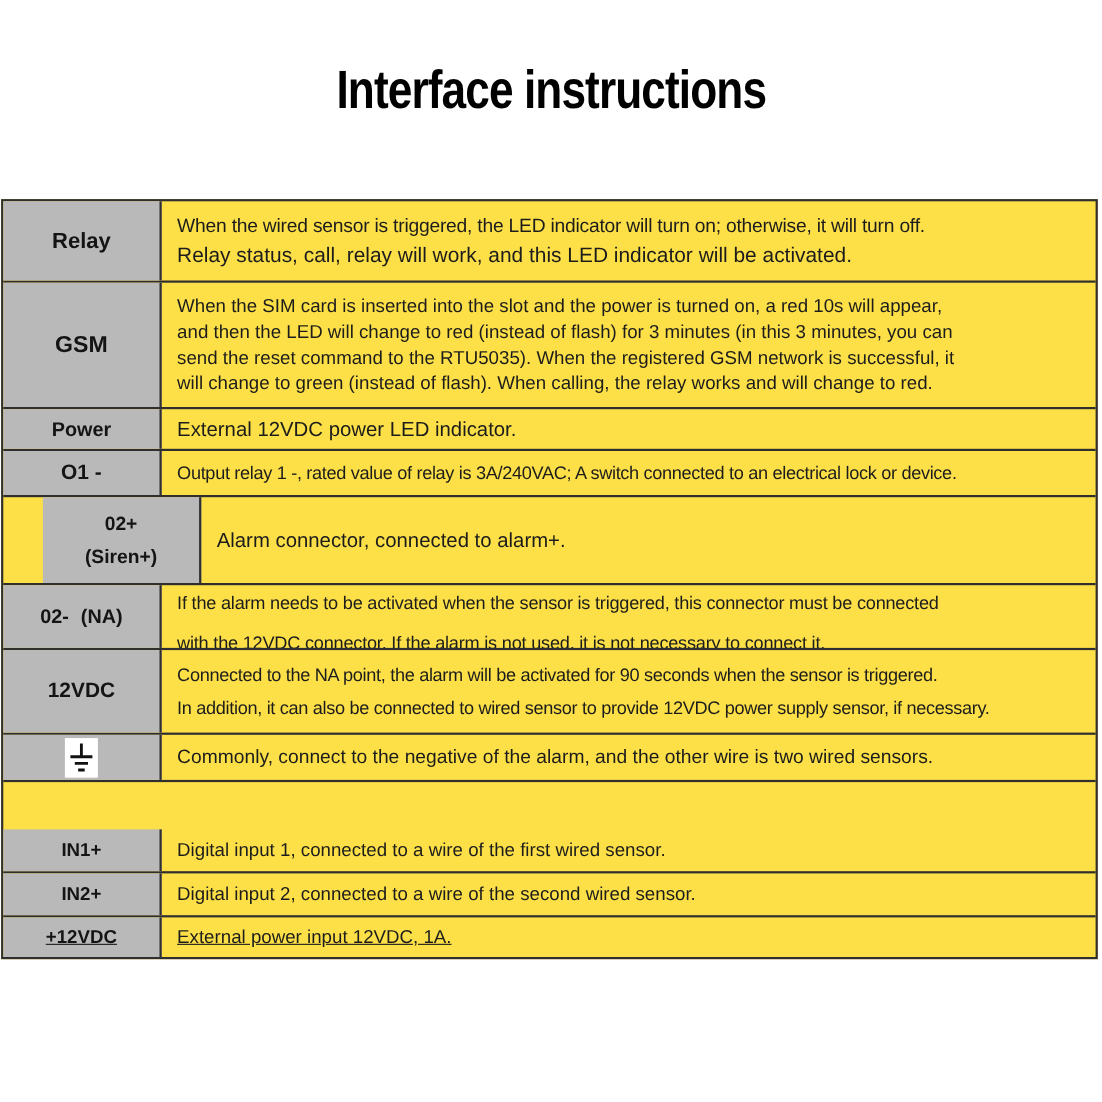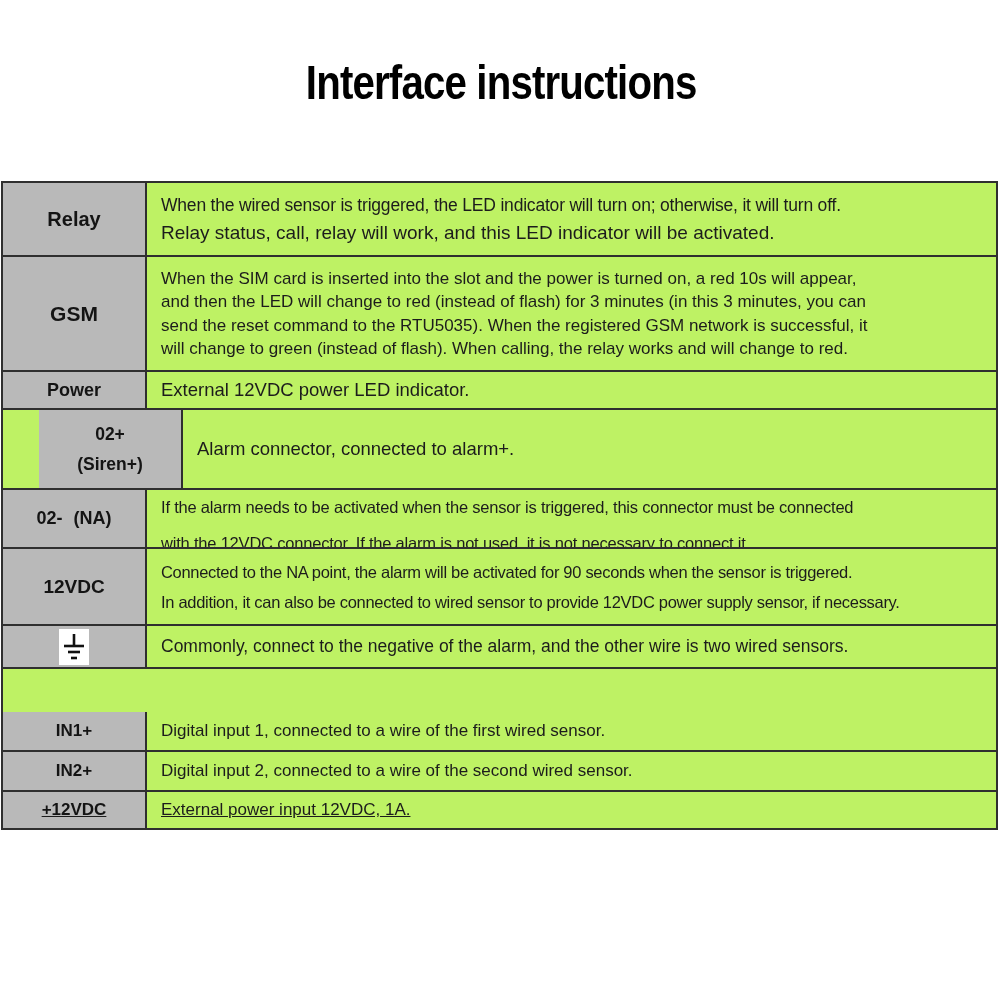--- a/index.html
+++ b/index.html
@@ -24,21 +24,21 @@
     transform:scaleX(0.82);
     transform-origin:center;
     white-space:nowrap;
   }
   .iface-table{
     position:absolute;
     top:181px;left:1px;
     width:997px;
     border:2px solid #2f2f2f;
     box-sizing:border-box;
-    background:#bef264;
+    background:#fde047;
   }
   .row{
     display:flex;
     box-sizing:border-box;
     border-bottom:2px solid #2f2f2f;
   }
   .row:last-child{border-bottom:none;text-decoration:underline;}
   .label-cell{
     width:144px;
     flex:0 0 144px;
@@ -139,20 +139,26 @@
     </div>
 
     <div class="row r-power">
       <div class="label-cell">Power</div>
       <div class="content-cell">
         <div class="line">External 12VDC power LED indicator.</div>
       </div>
     </div>
 
 
+    <div class="row r-o1m">
+      <div class="label-cell">O1 -</div>
+      <div class="content-cell">
+        <div class="line">Output relay 1 -, rated value of relay is 3A/240VAC; A switch connected to an electrical lock or device.</div>
+      </div>
+    </div>
 
     <div class="row r-o2p">
       <div class="label-cell">
         <span>02+</span>
         <span>(Siren+)</span>
       </div>
       <div class="content-cell">
         <div class="line">Alarm connector, connected to alarm+.</div>
       </div>
     </div>

